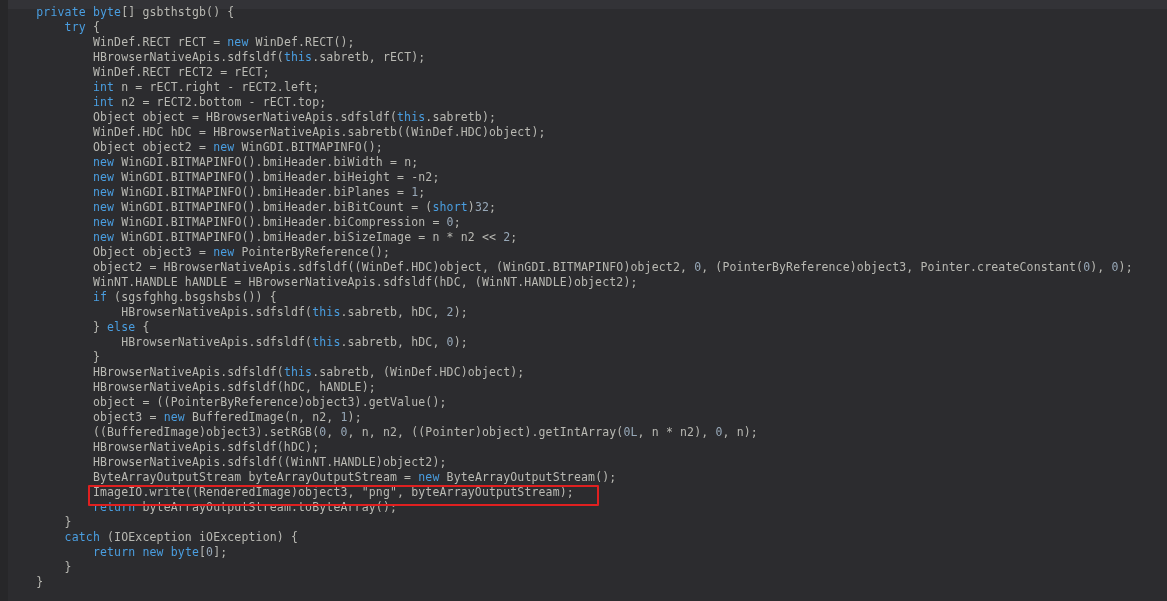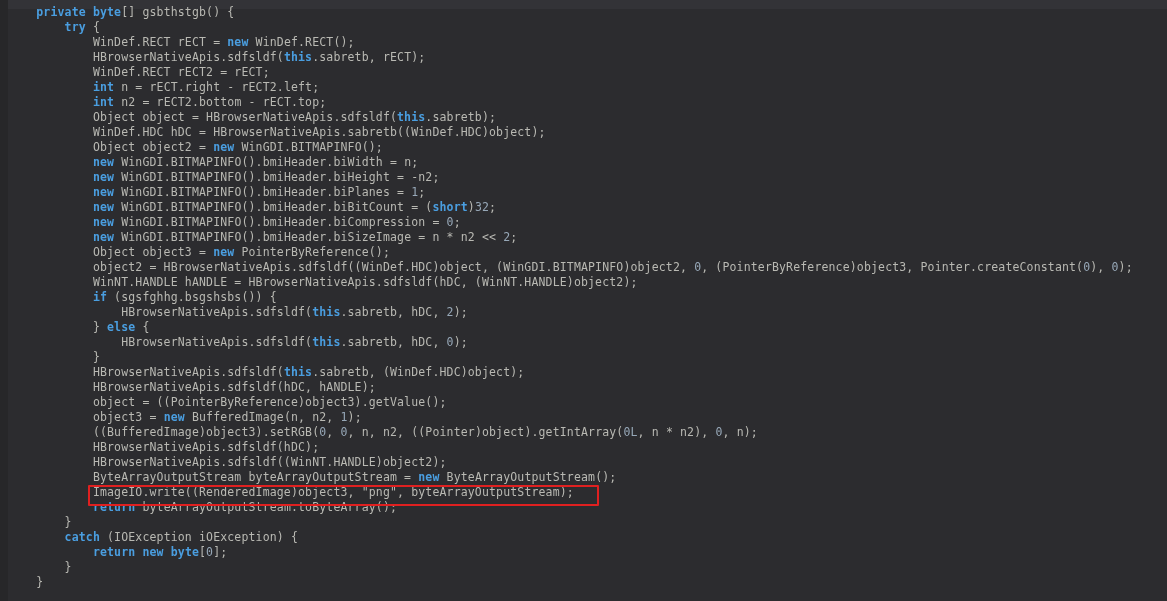--- a/index.html
+++ b/index.html
@@ -46,21 +46,21 @@
     font-size: 11.5px;
     line-height: 15px;
     letter-spacing: 0.15px;
     white-space: pre;
     color: #b9b9b3;
   }
   .line {
     height: 15px;
     white-space: pre;
   }
-  .kw   { color: #4a9ee0; font-weight: bold; }
+  .kw   { color: #4a9ee0; }
   .num  { color: #97a8b8; }
   .str  { color: #b9b9b3; }
   .pl   { color: #b9b9b3; }
 
   
   .highlight-box {
     position: absolute;
     border: 2px solid #e02020;
     border-radius: 1px;
     background: transparent;

